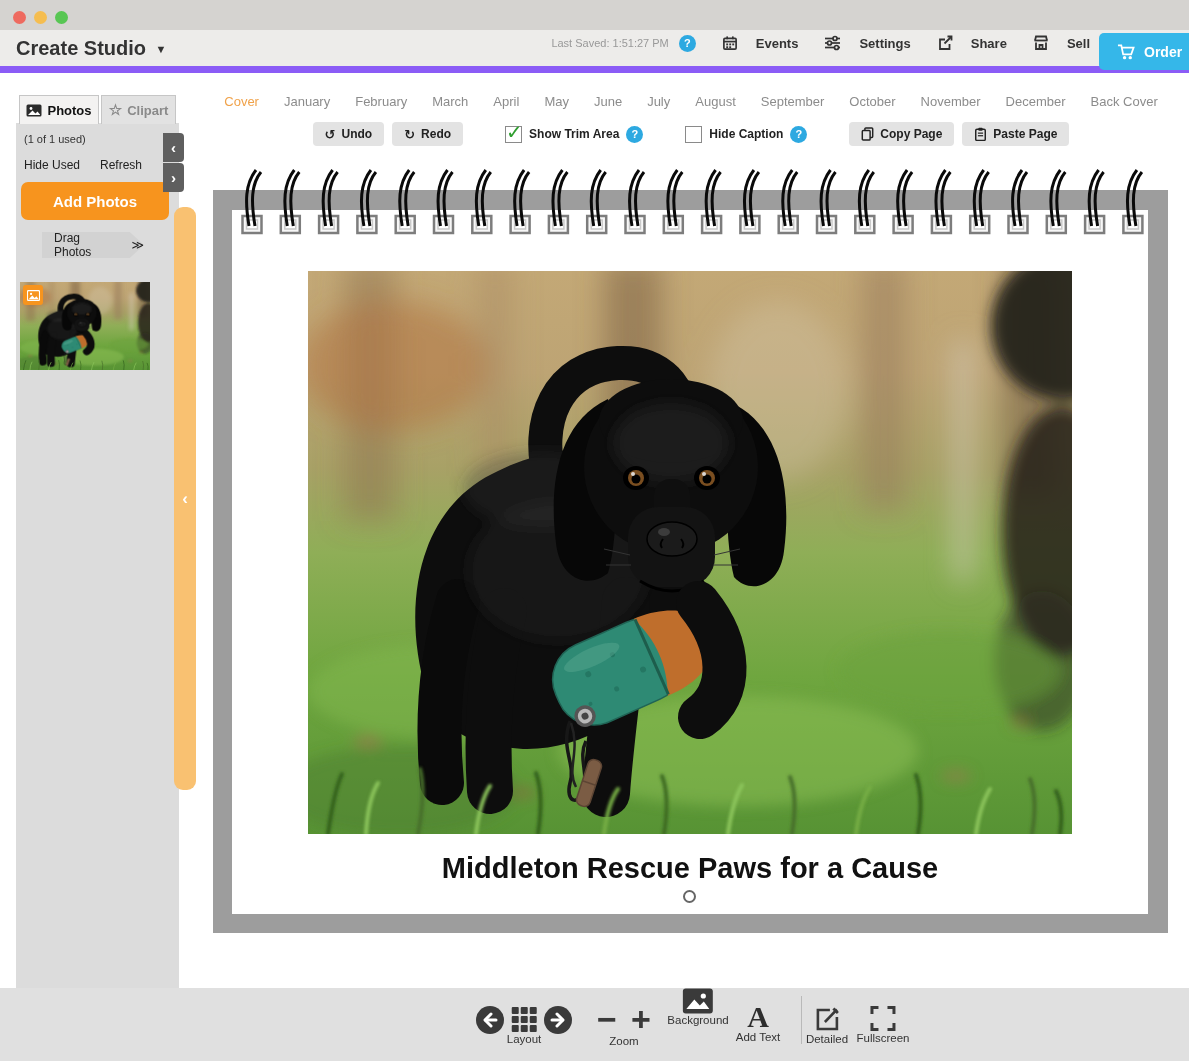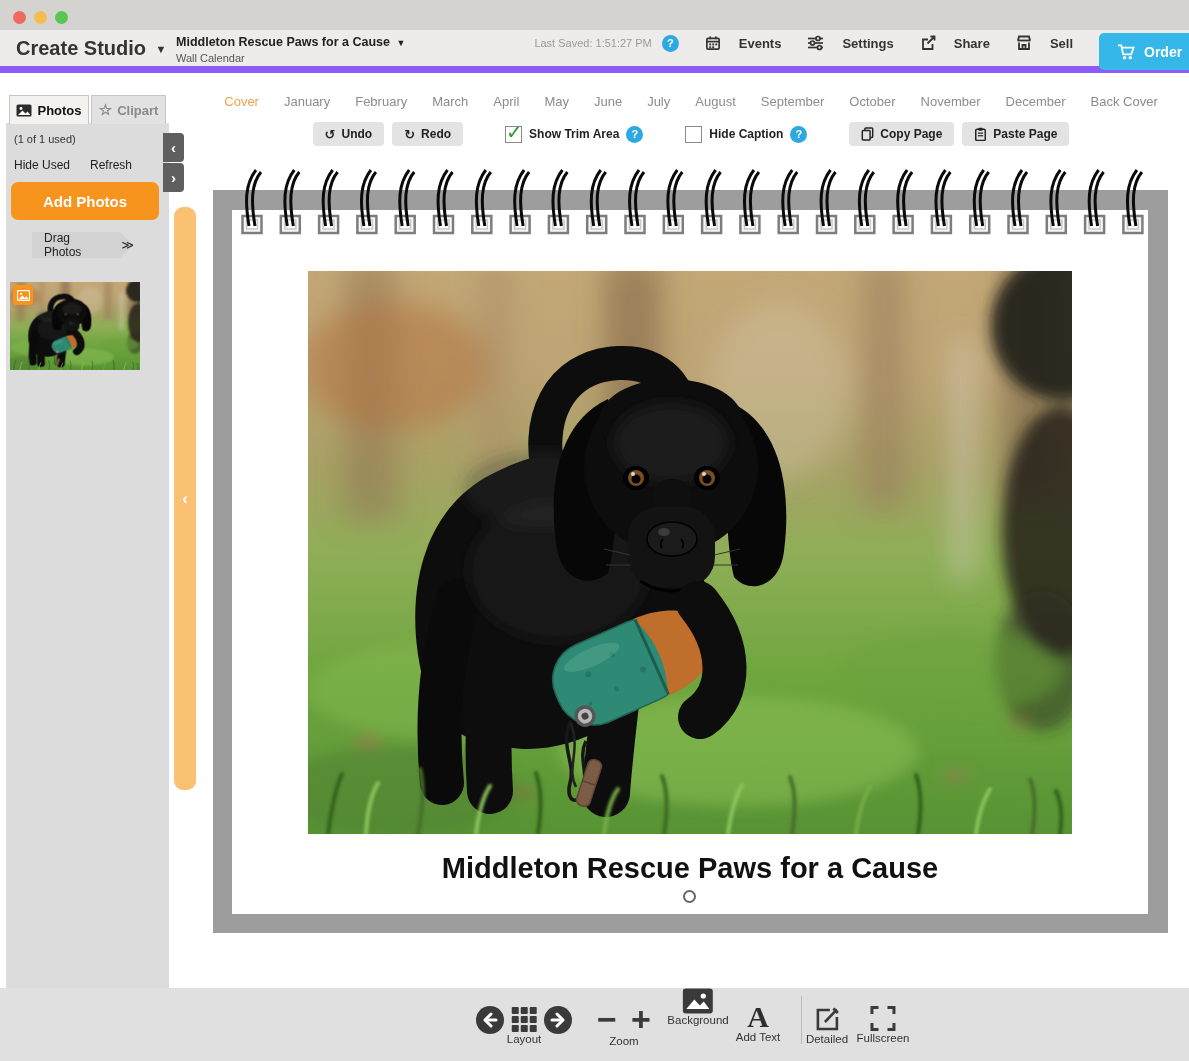--- a/index.html
+++ b/index.html
@@ -15,32 +15,32 @@
   .light.green { left:55px; background:#58c653; }
 
   
   .header { left:0; top:30px; width:1189px; height:43px; background:#edecea; border-bottom:7px solid #8b5cf6; }
   .app-title { position:absolute; left:16px; top:7px; font-size:20px; font-weight:bold; color:#333; cursor:pointer; }
   .app-title .caret { font-size:11px; vertical-align:2px; margin-left:4px; }
   .proj { position:absolute; left:176px; top:5px; }
   .proj-title { font-size:12.5px; font-weight:bold; color:#222; cursor:pointer; }
   .proj-title .caret { font-size:9px; margin-left:3px; }
   .proj-sub { font-size:11px; color:#555; margin-top:3px; }
-  .hdr-right { position:absolute; right:116px; top:0; height:26px; display:flex; align-items:center; gap:26px; }
+  .hdr-right { position:absolute; right:99px; top:0; height:26px; display:flex; align-items:center; gap:26px; }
   .last-saved { font-size:11px; color:#999; }
   .qbadge { display:inline-flex; width:17px; height:17px; border-radius:50%; background:#2da9e1; color:#fff;
             font-size:11px; font-weight:bold; align-items:center; justify-content:center; cursor:pointer; }
   .hdr-btn { display:flex; align-items:center; gap:18px; font-size:13px; font-weight:bold; color:#333; cursor:pointer; }
   .hdr-btn svg { display:block; }
   .order-btn { position:absolute; right:-6px; top:33px; height:37px; width:96px; background:#35b7e9; border-radius:5px;
                display:flex; align-items:center; justify-content:flex-start; padding-left:18px; gap:9px;
                color:#fff; font-size:14px; font-weight:bold; cursor:pointer; }
 
   
-  .sidebar { left:6px; top:76px; width:163px; height:912px; background:#fff; }
+  .sidebar { left:16px; top:76px; width:163px; height:912px; background:#fff; }
   .side-panel { position:absolute; left:0; top:47px; width:163px; height:865px; background:#dcdcdc; }
   .side-tab { position:absolute; top:19px; height:29px; display:flex; align-items:center; justify-content:center; gap:5px;
               font-size:13px; font-weight:bold; cursor:pointer; border:1px solid #c6c6c6; border-bottom:none; }
   .side-tab.photos { left:3px; width:80px; background:#f3f2f1; color:#111; }
   .side-tab.clipart { left:85px; width:75px; background:#e2e2e2; color:#8a8a8a; }
   .star-glyph { font-size:15px; color:#8a8a8a; }
   .usage { position:absolute; left:8px; top:57px; font-size:11px; color:#333; }
   .side-link { position:absolute; top:82px; font-size:12px; color:#222; cursor:pointer; }
   .side-link.hide { left:8px; } .side-link.refresh { left:84px; }
   .add-photos { position:absolute; left:5px; top:106px; width:148px; height:38px; background:#f7941e; border-radius:7px;
@@ -231,27 +231,20 @@
 <div class="abs titlebar">
   <span class="light red"></span>
   <span class="light yellow"></span>
   <span class="light green"></span>
 </div>
 
 <div class="abs header">
   <div class="app-title">
     <span>Create Studio</span>
     <span class="caret">▼</span>
-  </div>
-  <div class="proj">
-    <div class="proj-title">
-      <span>Middleton Rescue Paws for a Cause</span>
-      <span class="caret">▼</span>
-    </div>
-    <div class="proj-sub">Wall Calendar</div>
   </div>
   <div class="hdr-right">
     <span class="last-saved">Last Saved: 1:51:27 PM</span>
     <span class="qbadge" style="margin-left:-16px">?</span>
     <div class="hdr-btn">
       <svg width="16" height="16" viewBox="0 0 17 17">
           <g stroke="#333" stroke-width="1.8" fill="none">
             <rect x="2" y="3.5" width="13" height="11.5" rx="1.2"></rect>
             <line x1="2" y1="7" x2="15" y2="7"></line>
             <line x1="5.5" y1="1.5" x2="5.5" y2="4.5"></line>

